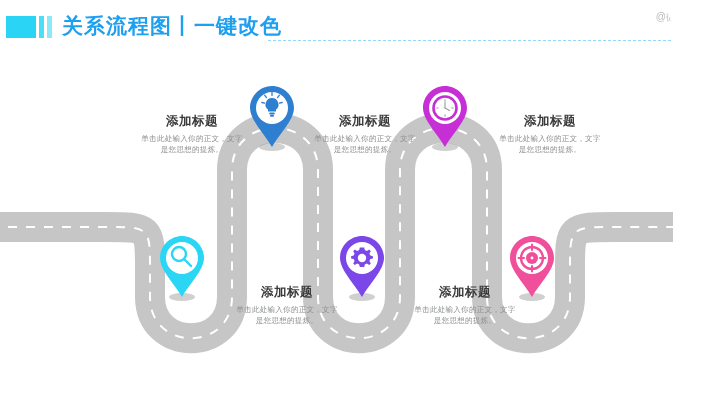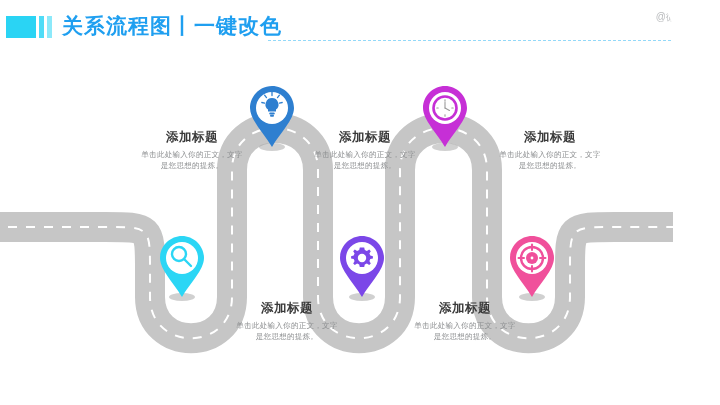--- a/index.html
+++ b/index.html
@@ -63,21 +63,20 @@
   
   .tblock {
     position: absolute;
     width: 168px;
     text-align: center;
   }
   .tb-title {
     font-size: 12.5px; font-weight: bold; color: #3a3a3a;
     letter-spacing: .5px; line-height: 16px;
     margin-bottom: 4px;
-    margin-top: 16px;
   }
   .tb-body {
     font-size: 7.6px; color: #8d8f91; line-height: 11px;
     letter-spacing: .2px;
     font-family: Liberation Serif, serif;
   }
 </style>
 </head>
 <body>
 

